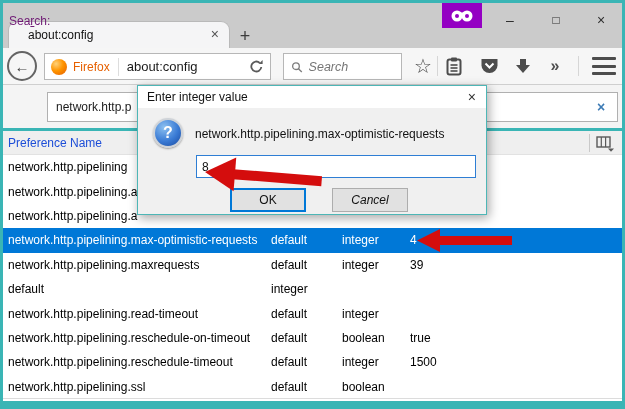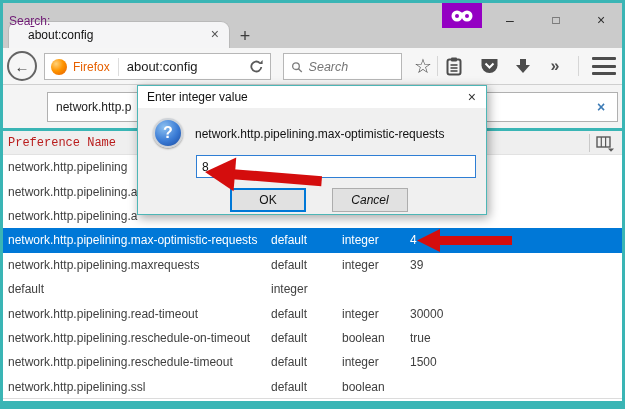--- a/index.html
+++ b/index.html
@@ -61,26 +61,26 @@
     display:flex; align-items:center; }
   .search-label{ position:absolute; left:9px; top:14px; font-size:12px; color:#701a75; }
   .search-label u{ text-decoration:underline; }
   .pref-search{ position:absolute; left:47px; top:92px; width:571px; height:30px; background:#fff;
     border:1px solid #b0b0b0; font-size:12px; color:#1c1c1c; padding:0 24px 0 8px; outline:none;
     font-family:"Liberation Sans",sans-serif;}
   .clear-x{ position:absolute; left:597px; top:99px; font-size:14px; font-weight:bold; color:#3d7bb5; }
   .teal-line{ left:3px; top:128px; width:619px; height:3px; background:#3ab5b5; }
   .thead{ left:0; top:131px; width:625px; height:24px; background:#efefef; border-bottom:1px solid #e2e2e2;
     display:flex; align-items:center; }
-  .thead-label{ margin-left:8px; font-size:12px; color:#b91c1c;font-family:Liberation Mono, monospace; }
+  .thead-label{ margin-left:8px; font-size:12px; color:#1d4ed8; }
   .col-sep{ position:absolute; left:589px; top:134px; width:1px; height:18px; background:#c9c9c9; }
   .colpicker{ position:absolute; left:596px; top:136px; width:20px; height:16px; }
   .tbody{ left:0; top:155px; width:625px; }
   .row{ display:grid; grid-template-columns:263px 71px 68px auto; align-items:center;
-    height:24.4px; padding-left:8px; font-size:12px; color:#404040; white-space:nowrap; overflow:hidden;}
+    height:24.4px; padding-left:8px; font-size:12px; color:#000000; white-space:nowrap; overflow:hidden;}
   .row.selected{ background:#0078d7; color:#fff; }
   .bottom-line{ left:0; top:398px; width:625px; height:1px; background:#dcdcdc; }
 
   
   .dialog{ left:137px; top:85px; width:350px; height:130px; background:#f0f0f0;
     border:1px solid #4db6b6; box-shadow:2px 3px 10px rgba(0,0,0,.35); z-index:10; }
   .dlg-title{ position:absolute; left:0; top:0; width:100%; height:22px; background:#fff;
     display:flex; align-items:center; padding:0 9px; font-size:12px; color:#111; }
   .dlg-close{ position:absolute; right:10px; top:3px; font-size:14px; color:#333; }
   .q-icon{ position:absolute; left:15px; top:32px; width:30px; height:30px; border-radius:50%;
@@ -227,21 +227,20 @@
         <span class="cell cell-value">39</span>
       </div>
       <div class="row">
         <span class="cell cell-status">default</span>
         <span class="cell cell-type">integer</span>
       </div>
       <div class="row">
         <span class="cell cell-name">network.http.pipelining.read-timeout</span>
         <span class="cell cell-status">default</span>
         <span class="cell cell-type">integer</span>
-        <span class="cell cell-value">30000</span>
       </div>
       <div class="row">
         <span class="cell cell-name">network.http.pipelining.reschedule-on-timeout</span>
         <span class="cell cell-status">default</span>
         <span class="cell cell-type">boolean</span>
         <span class="cell cell-value">true</span>
       </div>
       <div class="row">
         <span class="cell cell-name">network.http.pipelining.reschedule-timeout</span>
         <span class="cell cell-status">default</span>

